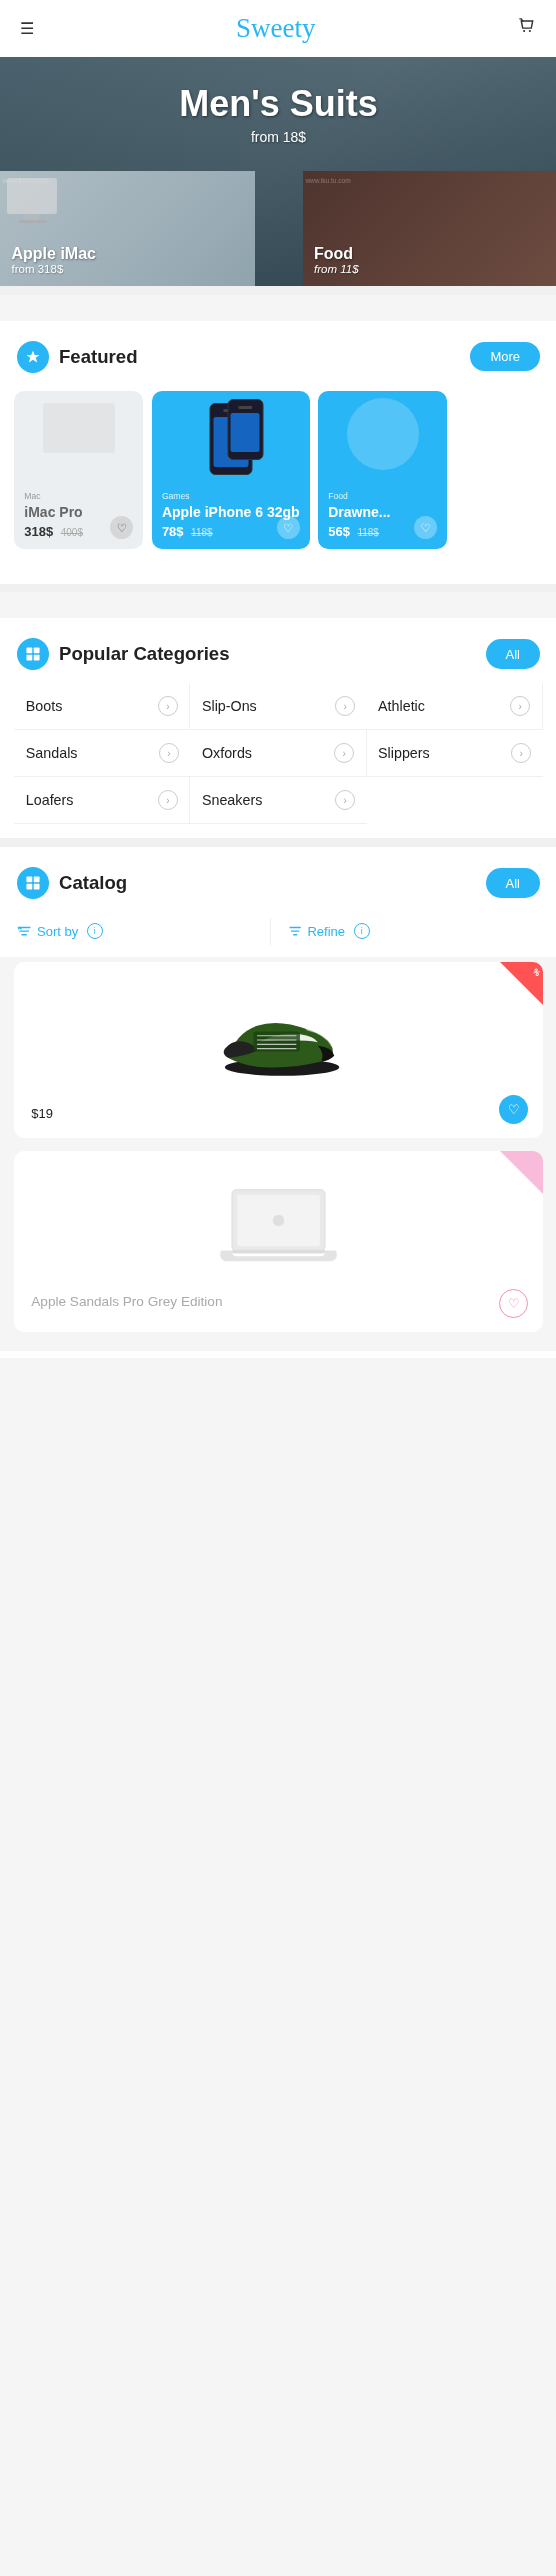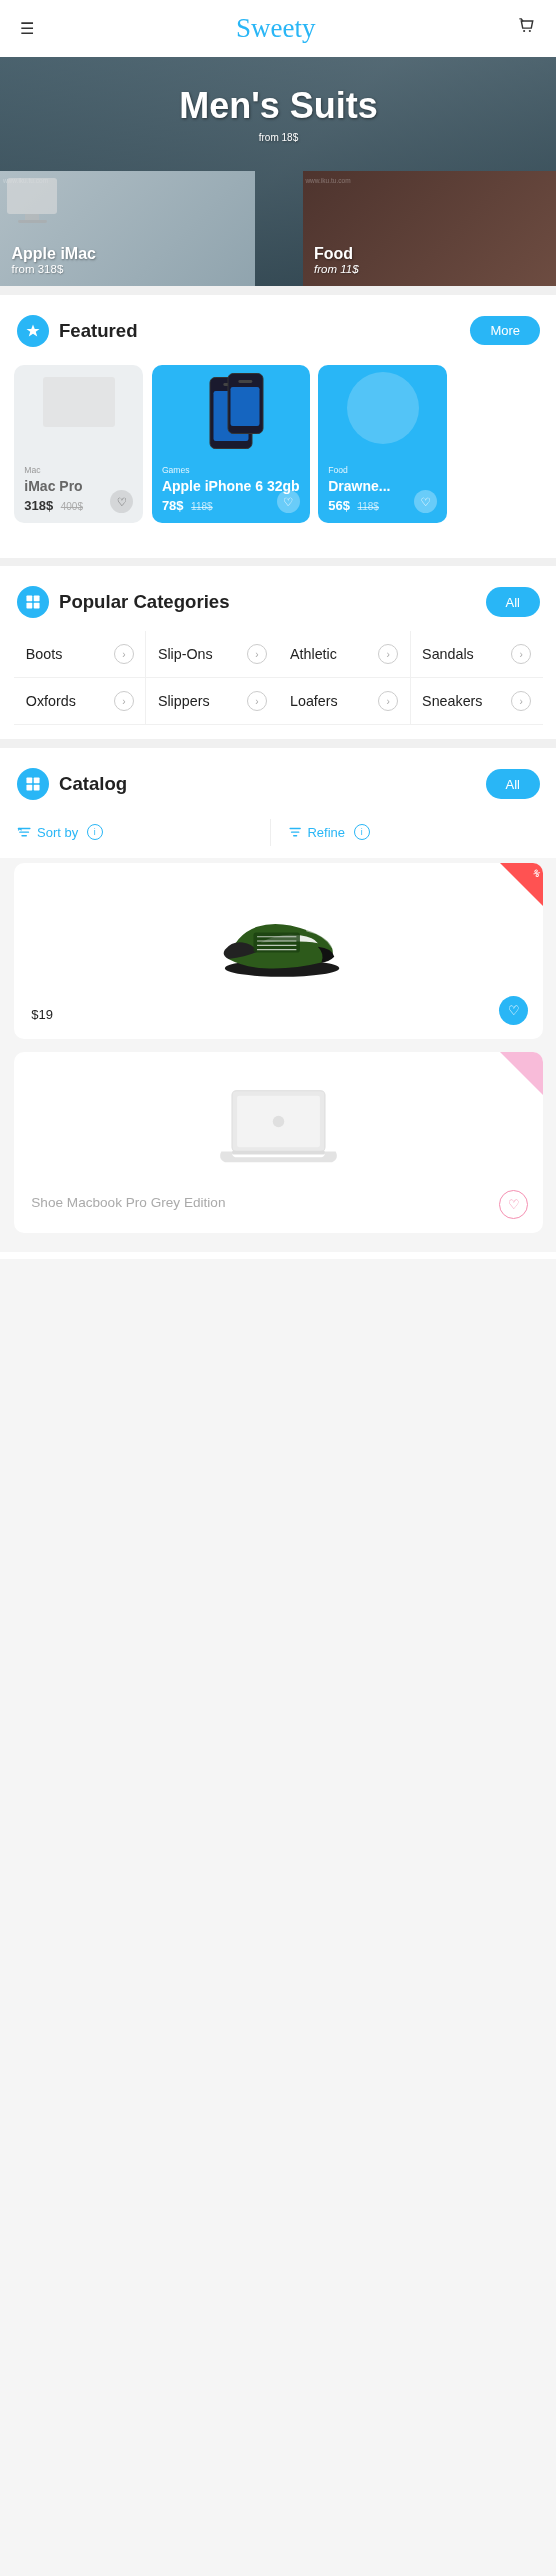--- a/index.html
+++ b/index.html
@@ -63,21 +63,21 @@
     }
     .hero-title {
       color: #fff;
       font-size: 36px;
       font-weight: 700;
       text-shadow: 0.7px 0.7px 2.9px rgba(0,0,0,0.5);
       text-align: center;
     }
     .hero-subtitle {
       color: #fff;
-      font-size: 10px;
+      font-size: 14px;
       margin-top: 4.3px;
       text-shadow: 0.7px 0.7px 2.2px rgba(0,0,0,0.4);
     }
 
     
     .sub-banners {
       display: flex;
       width: 100%;
     }
     .sub-banner {
@@ -223,24 +223,25 @@
     
     .divider {
       height: 8.6px;
       background: #f0f0f0;
     }
 
     
     .categories-section {
       background: #fff;
       padding-bottom: 14.3px;
+      margin-top: 26px;
     }
     .categories-grid {
       display: grid;
-      grid-template-columns: 1fr 1fr 1fr 1fr;
+      grid-template-columns: 1fr 1fr 1fr;
       padding: 0 14.3px;
       gap: 0;
     }
     .category-item {
       display: flex;
       align-items: center;
       justify-content: space-between;
       padding: 13px 11.5px;
       border-bottom: 0.7px solid #f0f0f0;
       cursor: pointer;
@@ -651,18 +652,18 @@
           <rect x="35" y="15" width="130" height="85" rx="6" fill="#d4d4d4" stroke="#bbb" stroke-width="1.5"></rect>
           <rect x="42" y="22" width="116" height="72" rx="3" fill="#e8e8e8"></rect>
 
           <circle cx="100" cy="58" r="8" fill="#c0c0c0"></circle>
 
           <path d="M20 100 Q35 100 35 100 L35 100 Q35 108 40 108 L160 108 Q165 108 165 100 L165 100 Q165 100 180 100 Q185 110 175 115 L25 115 Q15 110 20 100z" fill="#c8c8c8"></path>
 
           <rect x="35" y="99" width="130" height="5" rx="2" fill="#bbb"></rect>
         </svg>
       </div>
-      <div class="catalog-product-name catalog-product-name-grey">Shoe Macbook Pro Grey Edition</div>
+      <div class="catalog-product-name catalog-product-name-grey">Apple Sandals Pro Grey Edition</div>
       <div class="catalog-card-heart catalog-card-heart-outline">♡</div>
     </div>
   </div>
 </section>
 
 
 </body></html>

